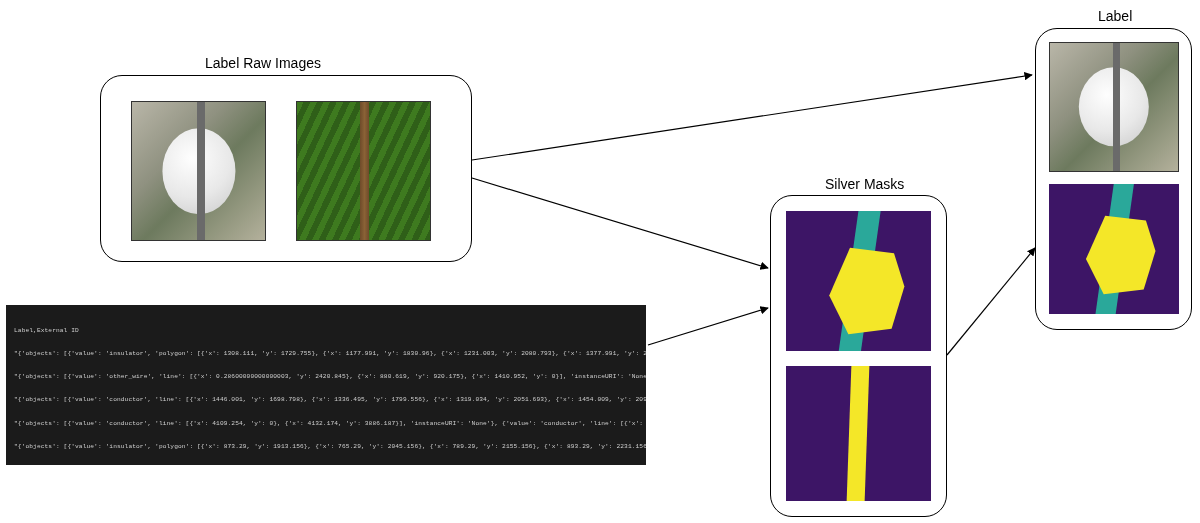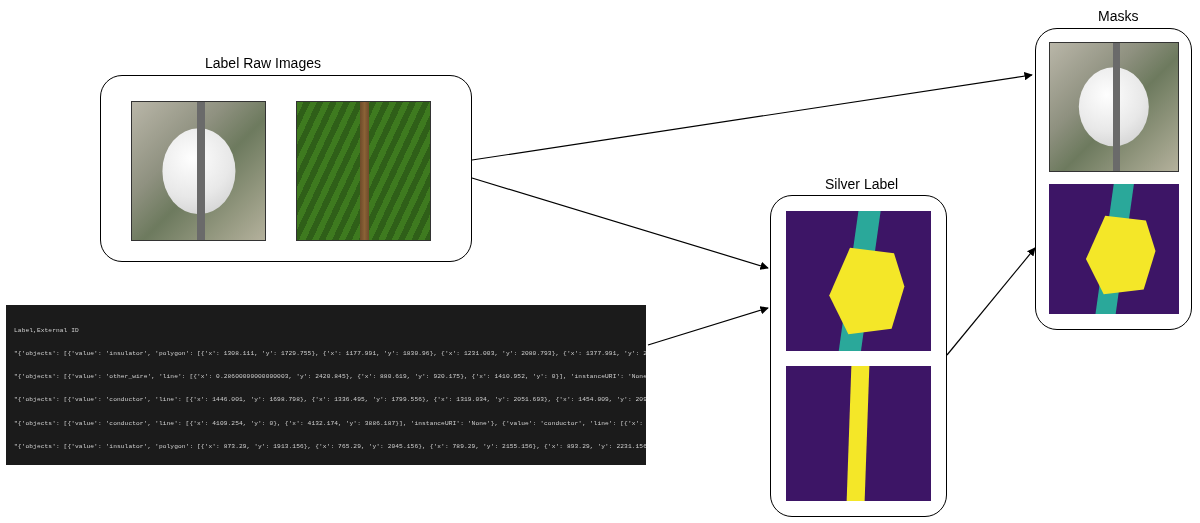--- a/index.html
+++ b/index.html
@@ -109,23 +109,23 @@
     pointer-events: none;
   }
 </style>
 </head>
 <body>
 
 <div class="stage">
 
   <div class="label" style="left:205px; top:55px;">Label Raw Images</div>
 
-  <div class="label" style="left:825px; top:176px;">Silver Label</div>
+  <div class="label" style="left:825px; top:176px;">Silver Masks</div>
 
-  <div class="label" style="left:1098px; top:8px;">Masks</div>
+  <div class="label" style="left:1098px; top:8px;">Label</div>
 
   <div class="card" style="left:100px; top:75px; width:370px; height:185px;">
     <div class="thumb dish-bg" style="left:30px; top:25px; width:135px; height:140px;"></div>
     <div class="thumb pole-bg" style="left:195px; top:25px; width:135px; height:140px;"></div>
   </div>
 
   <div class="code-block" style="left:6px; top:305px; width:640px; height:160px;">
     <div>Label,External ID</div>
     <div>"{'objects': [{'value': 'insulator', 'polygon': [{'x': 1308.111, 'y': 1729.755}, {'x': 1177.991, 'y': 1830.96}, {'x': 1231.003, 'y': 2080.793}, {'x': 1377.991, 'y': 2136.904}, {'</div>
     <div>"{'objects': [{'value': 'other_wire', 'line': [{'x': 0.28600000000000003, 'y': 2420.845}, {'x': 880.619, 'y': 920.175}, {'x': 1410.952, 'y': 0}], 'instanceURI': 'None'}, {'value'</div>

